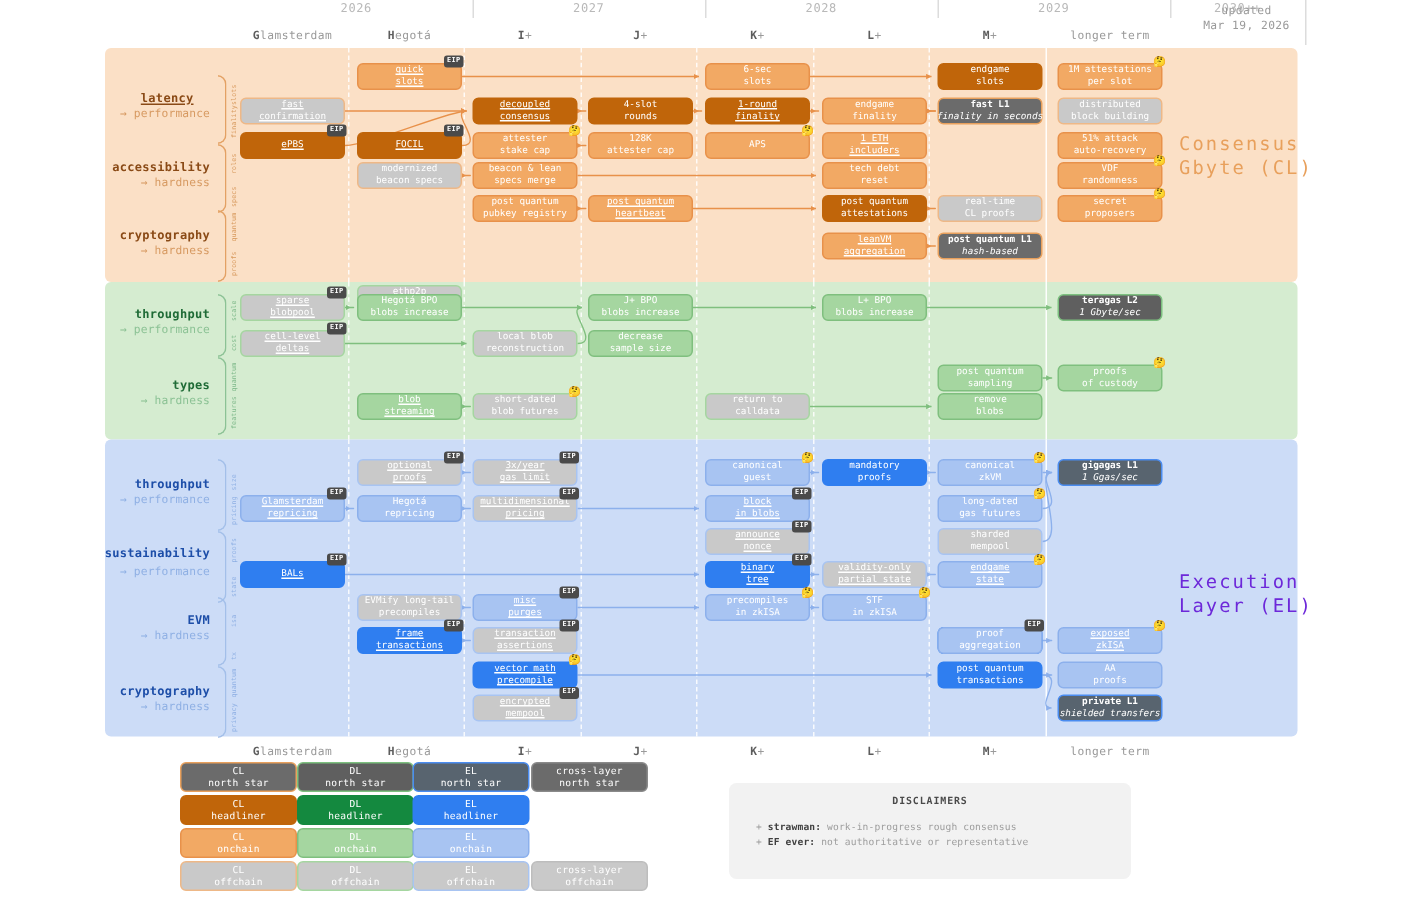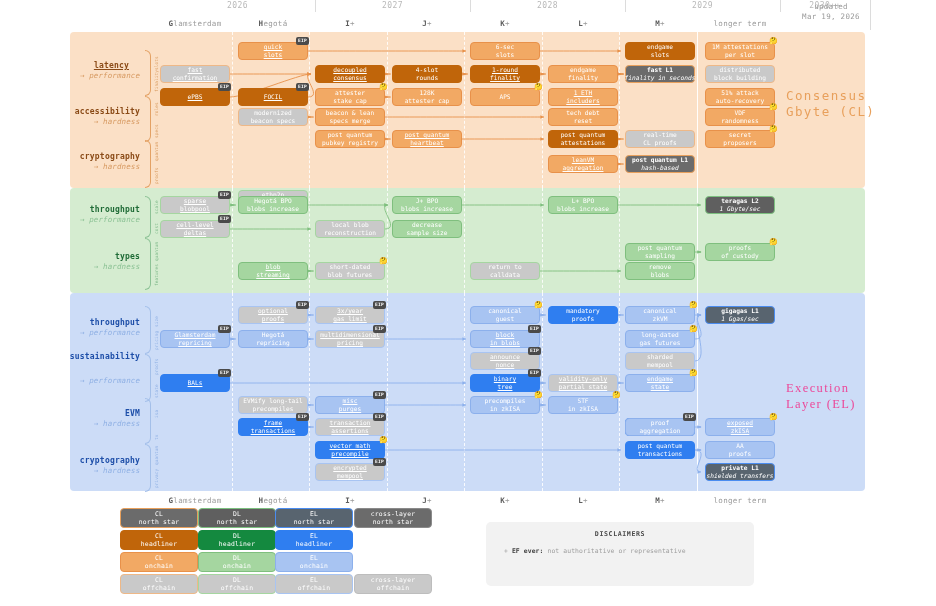--- a/index.html
+++ b/index.html
@@ -17,29 +17,29 @@
 
   
   .band{position:absolute;left:70px;width:795px;border-radius:4px;}
   .band.cl{background:#fbe0c6;}
   .band.dl{background:#d5ecd0;}
   .band.el{background:#ccdcf7;}
 
   .layerTitle{position:absolute;font-size:12.5px;letter-spacing:1.4px;line-height:16px;text-align:left;font-weight:400;}
   .layerTitle.cl{color:#e8a05c;}
   .layerTitle.dl{color:#9cc79a;}
-  .layerTitle.el{color:#ec4899;font-family:Liberation Serif, serif;}
+  .layerTitle.el{color:#6d28d9;}
 
   
   .colsep{position:absolute;width:0;border-left:1px dashed rgba(255,255,255,.85);}
   .colsolid{position:absolute;width:1px;background:rgba(255,255,255,.95);}
 
   
   .catName{position:absolute;text-align:right;font-size:8px;font-weight:700;letter-spacing:.2px;line-height:10px;}
-  .catSub{position:absolute;text-align:right;font-size:7.5px;font-style:italic;line-height:10px;letter-spacing:.1px;}
+  .catSub{position:absolute;text-align:right;font-size:7.5px;line-height:10px;letter-spacing:.1px;}
   .cl .catName,.catName.cl{color:#8a4a16;} .catSub.cl{color:#d79a62;}
   .catName.dl{color:#1f6b36;} .catSub.dl{color:#8cc295;}
   .catName.el{color:#1d4ea8;} .catSub.el{color:#8fb0e4;}
 
   .brace{position:absolute;border-style:solid;border-width:1px;border-left:none;border-radius:0 6px 6px 0;}
   .brace.cl{border-color:#e3a164;}
   .brace.dl{border-color:#8cc295;}
   .brace.el{border-color:#a3bfe9;}
 
   .vmini{position:absolute;font-size:4.4px;letter-spacing:.1px;writing-mode:vertical-rl;transform:rotate(180deg);white-space:nowrap;}
@@ -183,21 +183,21 @@
       <div class="catName dl" style="left: 40px; top: 252px; width: 100px;">types</div>
       <div class="catSub dl" style="left: 40px; top: 262px; width: 100px;">→ hardness</div>
       <div class="brace dl" style="left: 145px; top: 238px; width: 5px; height: 50px;"></div>
       <div class="vmini dl" style="left: 154px; top: 242px; height: 19px;">quantum</div>
       <div class="vmini dl" style="left: 154px; top: 267px; height: 19px;">features</div>
       <div class="catName el" style="left: 40px; top: 318px; width: 100px;">throughput</div>
       <div class="catSub el" style="left: 40px; top: 328px; width: 100px;">→ performance</div>
       <div class="brace el" style="left: 145px; top: 306px; width: 5px; height: 46px;"></div>
       <div class="vmini el" style="left: 154px; top: 310px; height: 17px;">size</div>
       <div class="vmini el" style="left: 154px; top: 333px; height: 17px;">pricing</div>
-      <div class="catName el" style="left: 40px; top: 352px; width: 100px;">sustainability</div>
+      <div class="catName el" style="left: 40px; top: 364px; width: 100px;">sustainability</div>
       <div class="catSub el" style="left: 40px; top: 376px; width: 100px;">→ performance</div>
       <div class="brace el" style="left: 145px; top: 354px; width: 5px; height: 46px;"></div>
       <div class="vmini el" style="left: 154px; top: 358px; height: 17px;">proofs</div>
       <div class="vmini el" style="left: 154px; top: 381px; height: 17px;">state</div>
       <div class="catName el" style="left: 40px; top: 409px; width: 100px;">EVM</div>
       <div class="catSub el" style="left: 40px; top: 419px; width: 100px;">→ hardness</div>
       <div class="brace el" style="left: 145px; top: 398px; width: 5px; height: 44px;"></div>
       <div class="vmini el" style="left: 154px; top: 402px; height: 16px;">isa</div>
       <div class="vmini el" style="left: 154px; top: 424px; height: 16px;">tx</div>
       <div class="catName el" style="left: 40px; top: 456px; width: 100px;">cryptography</div>
@@ -671,17 +671,18 @@
       </div>
       <div class="legendBox n-x-off" style="left: 354px; top: 574px; width: 76px; height: 18px;">
         <span>cross-layer</span>
         <span>offchain</span>
       </div>
     </div>
 
   <div class="discl" style="left:486px;top:522px;width:268px;height:64px;">
     <div class="abs disclTitle" style="left:0;top:8px;width:268px;">DISCLAIMERS</div>
     <div class="abs" style="left:18px;top:24px;width:250px;" id="discl-lines">
+        <div class="disclLine">+ <b>strawman:</b> work-in-progress rough consensus</div>
         <div class="disclLine">+ <b>EF ever:</b> not authoritative or representative</div>
       </div>
   </div>
 
 </div>
 
 </body></html>

